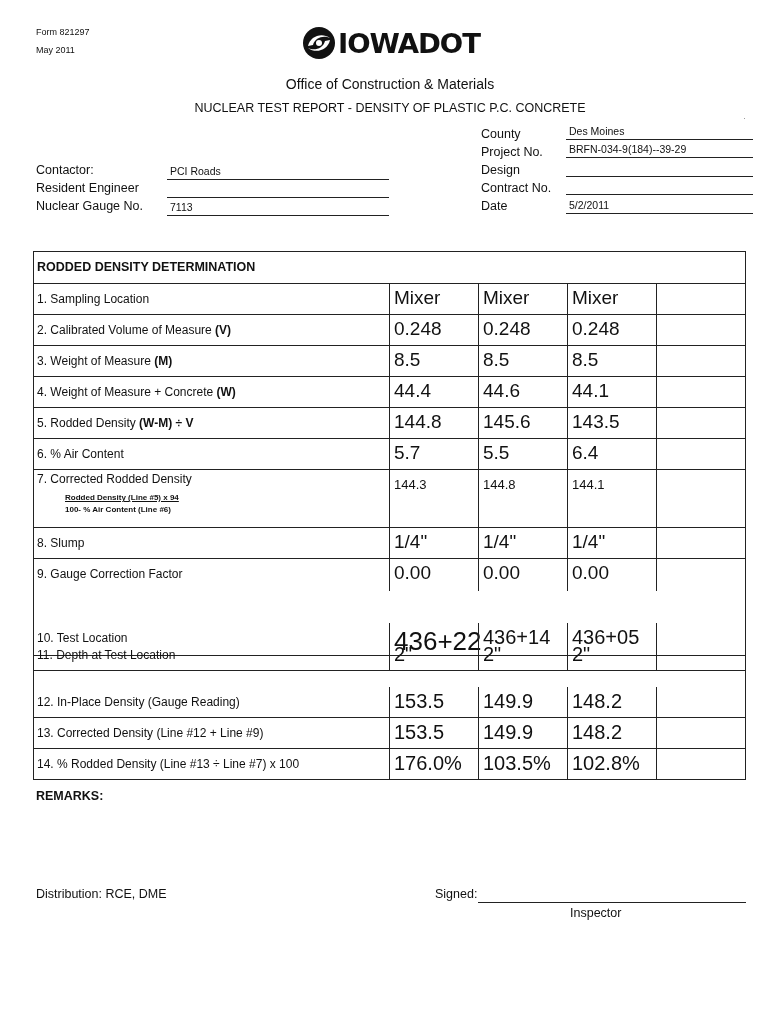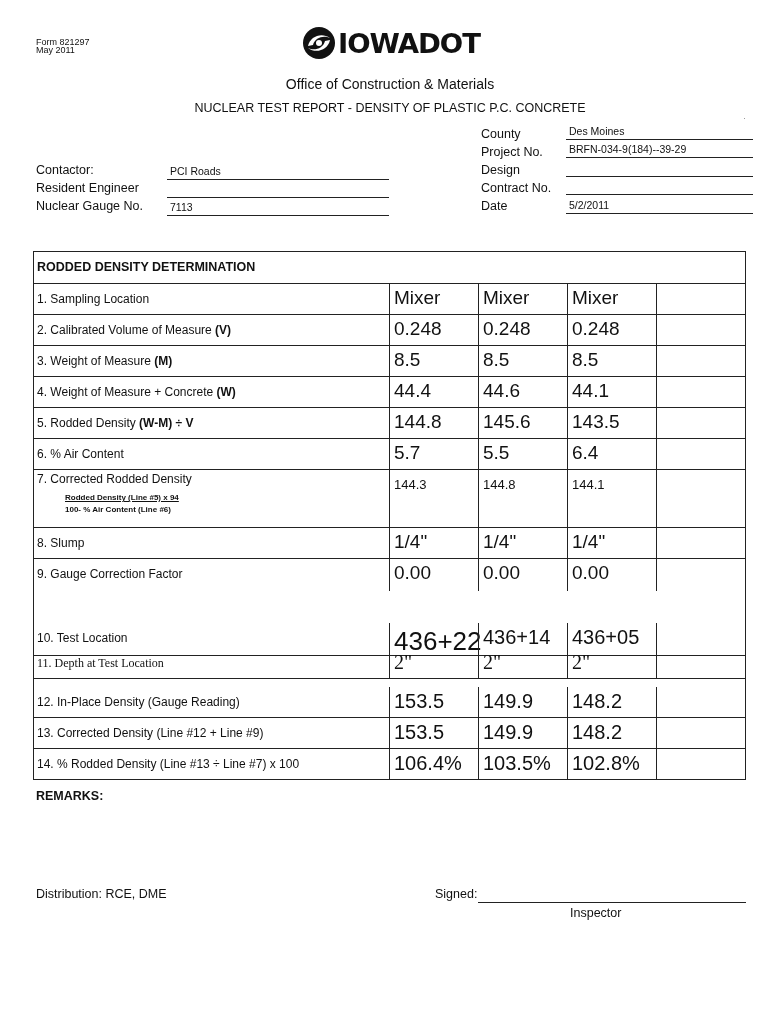--- a/index.html
+++ b/index.html
@@ -1,21 +1,21 @@
 <!DOCTYPE html>
 <html><head>
 <meta charset="utf-8">
 <style>
   html, body { margin: 0; padding: 0; background: #ffffff; }
   body { width: 780px; height: 1009px; position: relative; overflow: hidden;
          font-family: "Liberation Sans", sans-serif; color: #111; }
   .abs { position: absolute; }
   .cal { font-family: "Liberation Sans", sans-serif; }
   .small { font-size: 9px; }
-  #form-no { left: 36px; top: 27px; margin-top: 10px; }
+  #form-no { left: 36px; top: 27px; }
   #form-date { left: 36px; top: 45px; }
   #logo { left: 302px; top: 26px; height: 34px; display: flex; align-items: center; }
   #logo .mark { width: 34px; height: 34px; }
   #logo .word { font-family: "DejaVu Sans", sans-serif; font-weight: bold; font-size: 27px;
                 letter-spacing: -1px; margin-left: 2px; transform: scaleX(1.02); transform-origin: left; }
   #office { left: 0; width: 780px; top: 76px; text-align: center; font-size: 14px; }
   #report-title { left: 0; width: 780px; top: 101px; text-align: center; font-size: 12.5px; }
 
   .lbl { font-size: 12.5px; }
   .fline { position: absolute; border-bottom: 1.5px solid #222; height: 16px; font-size: 10.5px;
@@ -160,21 +160,21 @@
       </div>
     </div>
   <div id="inplace-rows">
       <div class="row" style="top: 371px; height: 33px;">
         <span class="label" style="top:8px">10. Test Location</span>
         <div class="cell c1" style="font-size:26px;padding-top:3px">436+22</div>
         <div class="cell c2" style="font-size:20px;padding-top:3px">436+14</div>
         <div class="cell c3" style="font-size:20px;padding-top:3px">436+05</div>
         <div class="cell c4" style="font-size:20px;padding-top:3px"></div>
       </div>
-      <div class="row" style="top: 396px; height: 31px; font-family: Liberation Serif, serif;">
+      <div class="row" style="top: 388px; height: 31px;">
         <span class="label" style="top:8px">11. Depth at Test Location</span>
         <div class="cell c1" style="font-size:20px;padding-top:3px">2"</div>
         <div class="cell c2" style="font-size:20px;padding-top:3px">2"</div>
         <div class="cell c3" style="font-size:20px;padding-top:3px">2"</div>
         <div class="cell c4" style="font-size:20px;padding-top:3px"></div>
       </div>
       <div class="row" style="top: 435px; height: 31px;">
         <span class="label" style="top:8px">12.  In-Place Density (Gauge Reading)</span>
         <div class="cell c1" style="font-size:20px;padding-top:3px">153.5</div>
         <div class="cell c2" style="font-size:20px;padding-top:3px">149.9</div>
@@ -183,21 +183,21 @@
       </div>
       <div class="row" style="top: 466px; height: 31px;">
         <span class="label" style="top:8px">13.  Corrected Density (Line #12 + Line #9)</span>
         <div class="cell c1" style="font-size:20px;padding-top:3px">153.5</div>
         <div class="cell c2" style="font-size:20px;padding-top:3px">149.9</div>
         <div class="cell c3" style="font-size:20px;padding-top:3px">148.2</div>
         <div class="cell c4" style="font-size:20px;padding-top:3px"></div>
       </div>
       <div class="row" style="top: 497px; height: 31px;">
         <span class="label" style="top:8px">14.  % Rodded Density (Line #13 ÷ Line #7) x 100</span>
-        <div class="cell c1" style="font-size:20px;padding-top:3px">106.4%</div>
+        <div class="cell c1" style="font-size:20px;padding-top:3px">176.0%</div>
         <div class="cell c2" style="font-size:20px;padding-top:3px">103.5%</div>
         <div class="cell c3" style="font-size:20px;padding-top:3px">102.8%</div>
         <div class="cell c4" style="font-size:20px;padding-top:3px"></div>
       </div>
     </div>
 </div>
 
 <div class="abs" id="remarks">REMARKS:</div>
 <div class="abs" id="distribution">Distribution:  RCE, DME</div>
 <div class="abs" id="signed">Signed:</div>

